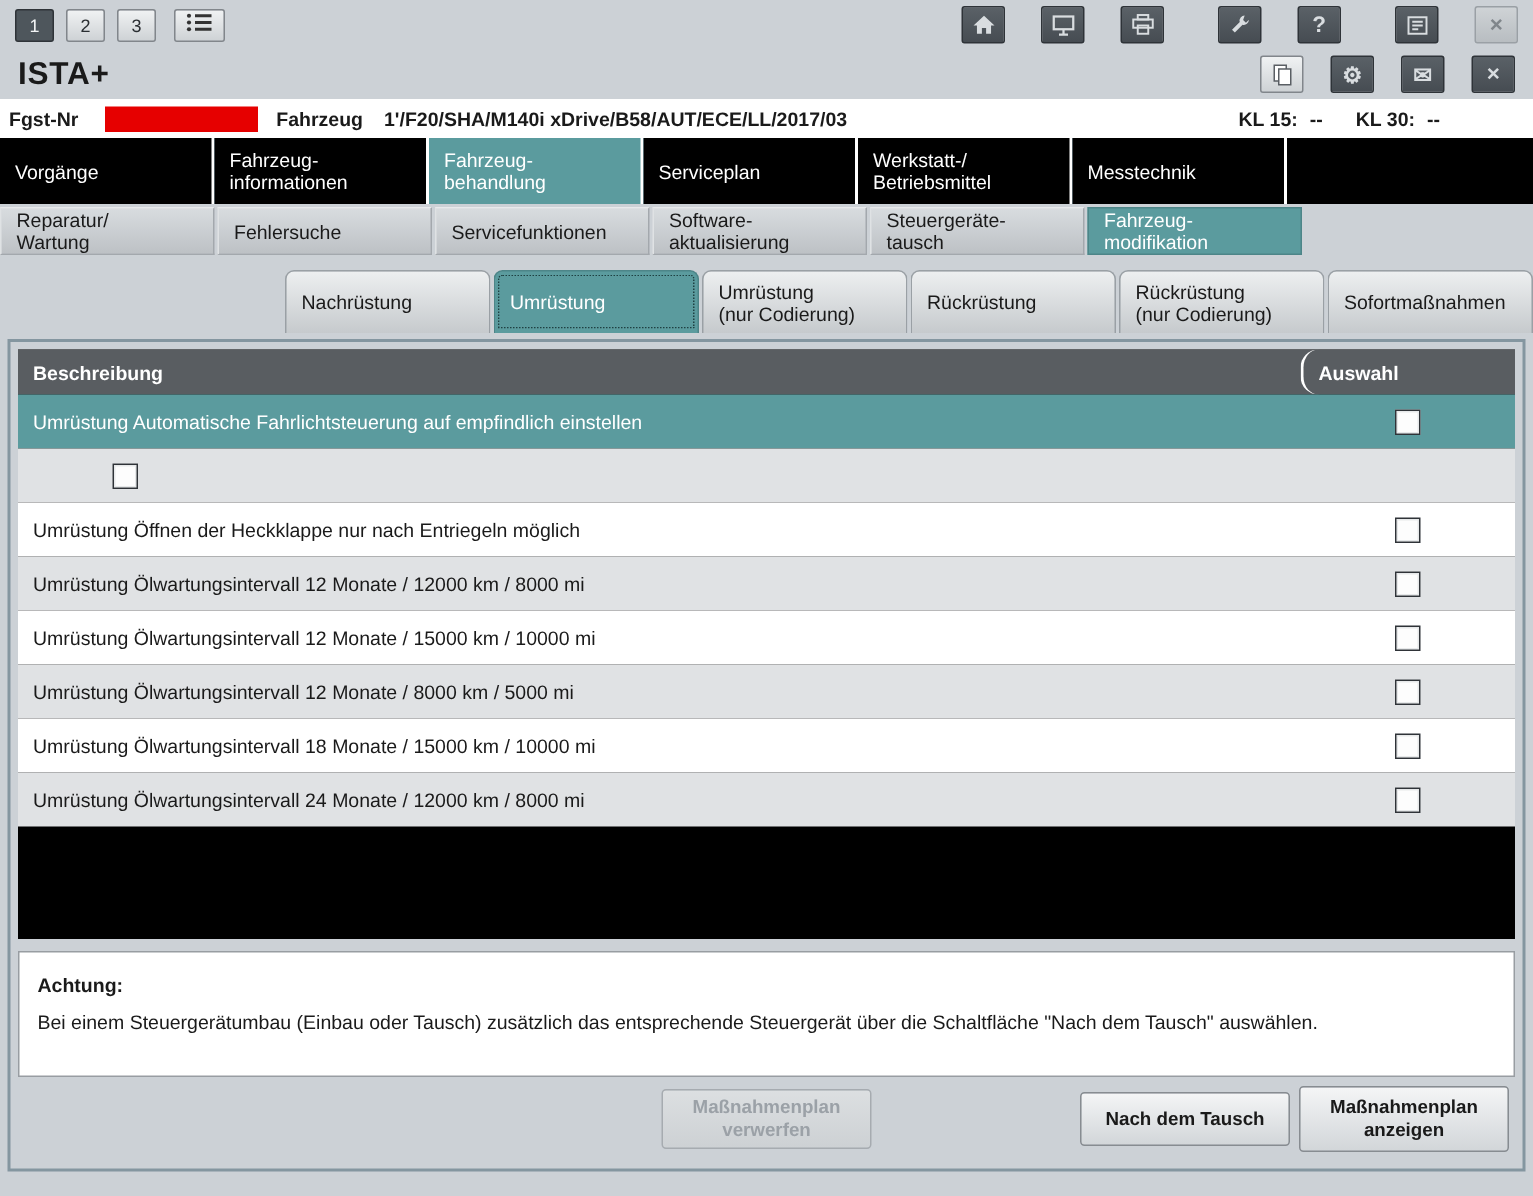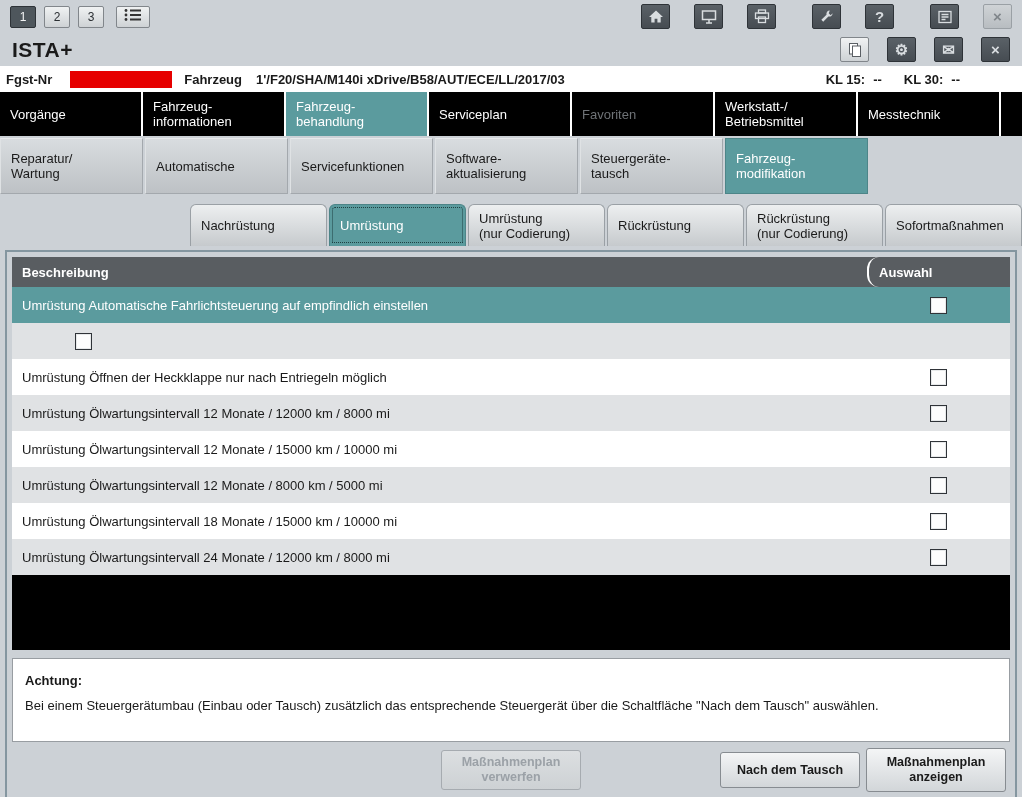--- a/index.html
+++ b/index.html
@@ -48,21 +48,21 @@
   .mainnav { height:44px; background:#7dd3fc; display:flex;justify-content:space-between; }
   .nav-cell {
     width:143px; border-right:2px solid #fff; color:#fff; font-size:13px;
     display:flex; align-items:center; padding-left:10px; line-height:15px;
     white-space:pre-line; background:#000; cursor:default;
   }
   .nav-cell.active { background:#5b9b9e; }
   .nav-cell.disabled { color:#6f7377; }
   .nav-fill { flex:1; background:#000; }
   
-  .subnav { height:56px; display:flex; margin-top:2px; }
+  .subnav { height:32px; display:flex; margin-top:2px; }
   .sub-cell {
     width:143px; margin-right:2px; font-size:13px; line-height:15px;
     display:flex; align-items:center; padding-left:10px; white-space:pre-line;
     background:linear-gradient(#d8dcdf,#bdc1c5);
     border:1px solid #a3a8ad; border-top-color:#e8eaec; border-left-color:#dfe2e4;
   }
   .sub-cell.active { background:#5b9b9e; color:#fff; border-color:#4d8588; }
   
   .tabrow { display:flex; gap:2px; padding:10px 0 0 8px; height:52px;justify-content:flex-end; }
   .tab {
@@ -197,31 +197,30 @@
   </span>
 </div>
 
 <div class="mainnav">
   <div class="nav-cell">Vorgänge</div>
   <div class="nav-cell">Fahrzeug-
 informationen</div>
   <div class="nav-cell active">Fahrzeug-
 behandlung</div>
   <div class="nav-cell">Serviceplan</div>
-  <div class="nav-cell disabled">Favoriten</div>
   <div class="nav-cell">Werkstatt-/
 Betriebsmittel</div>
   <div class="nav-cell">Messtechnik</div>
   <div class="nav-fill"></div>
 </div>
 
 <div class="subnav">
   <div class="sub-cell">Reparatur/
 Wartung</div>
-  <div class="sub-cell">Automatische</div>
+  <div class="sub-cell">Fehlersuche</div>
   <div class="sub-cell">Servicefunktionen</div>
   <div class="sub-cell">Software-
 aktualisierung</div>
   <div class="sub-cell">Steuergeräte-
 tausch</div>
   <div class="sub-cell active">Fahrzeug-
 modifikation</div>
 </div>
 
 <div class="tabrow">

